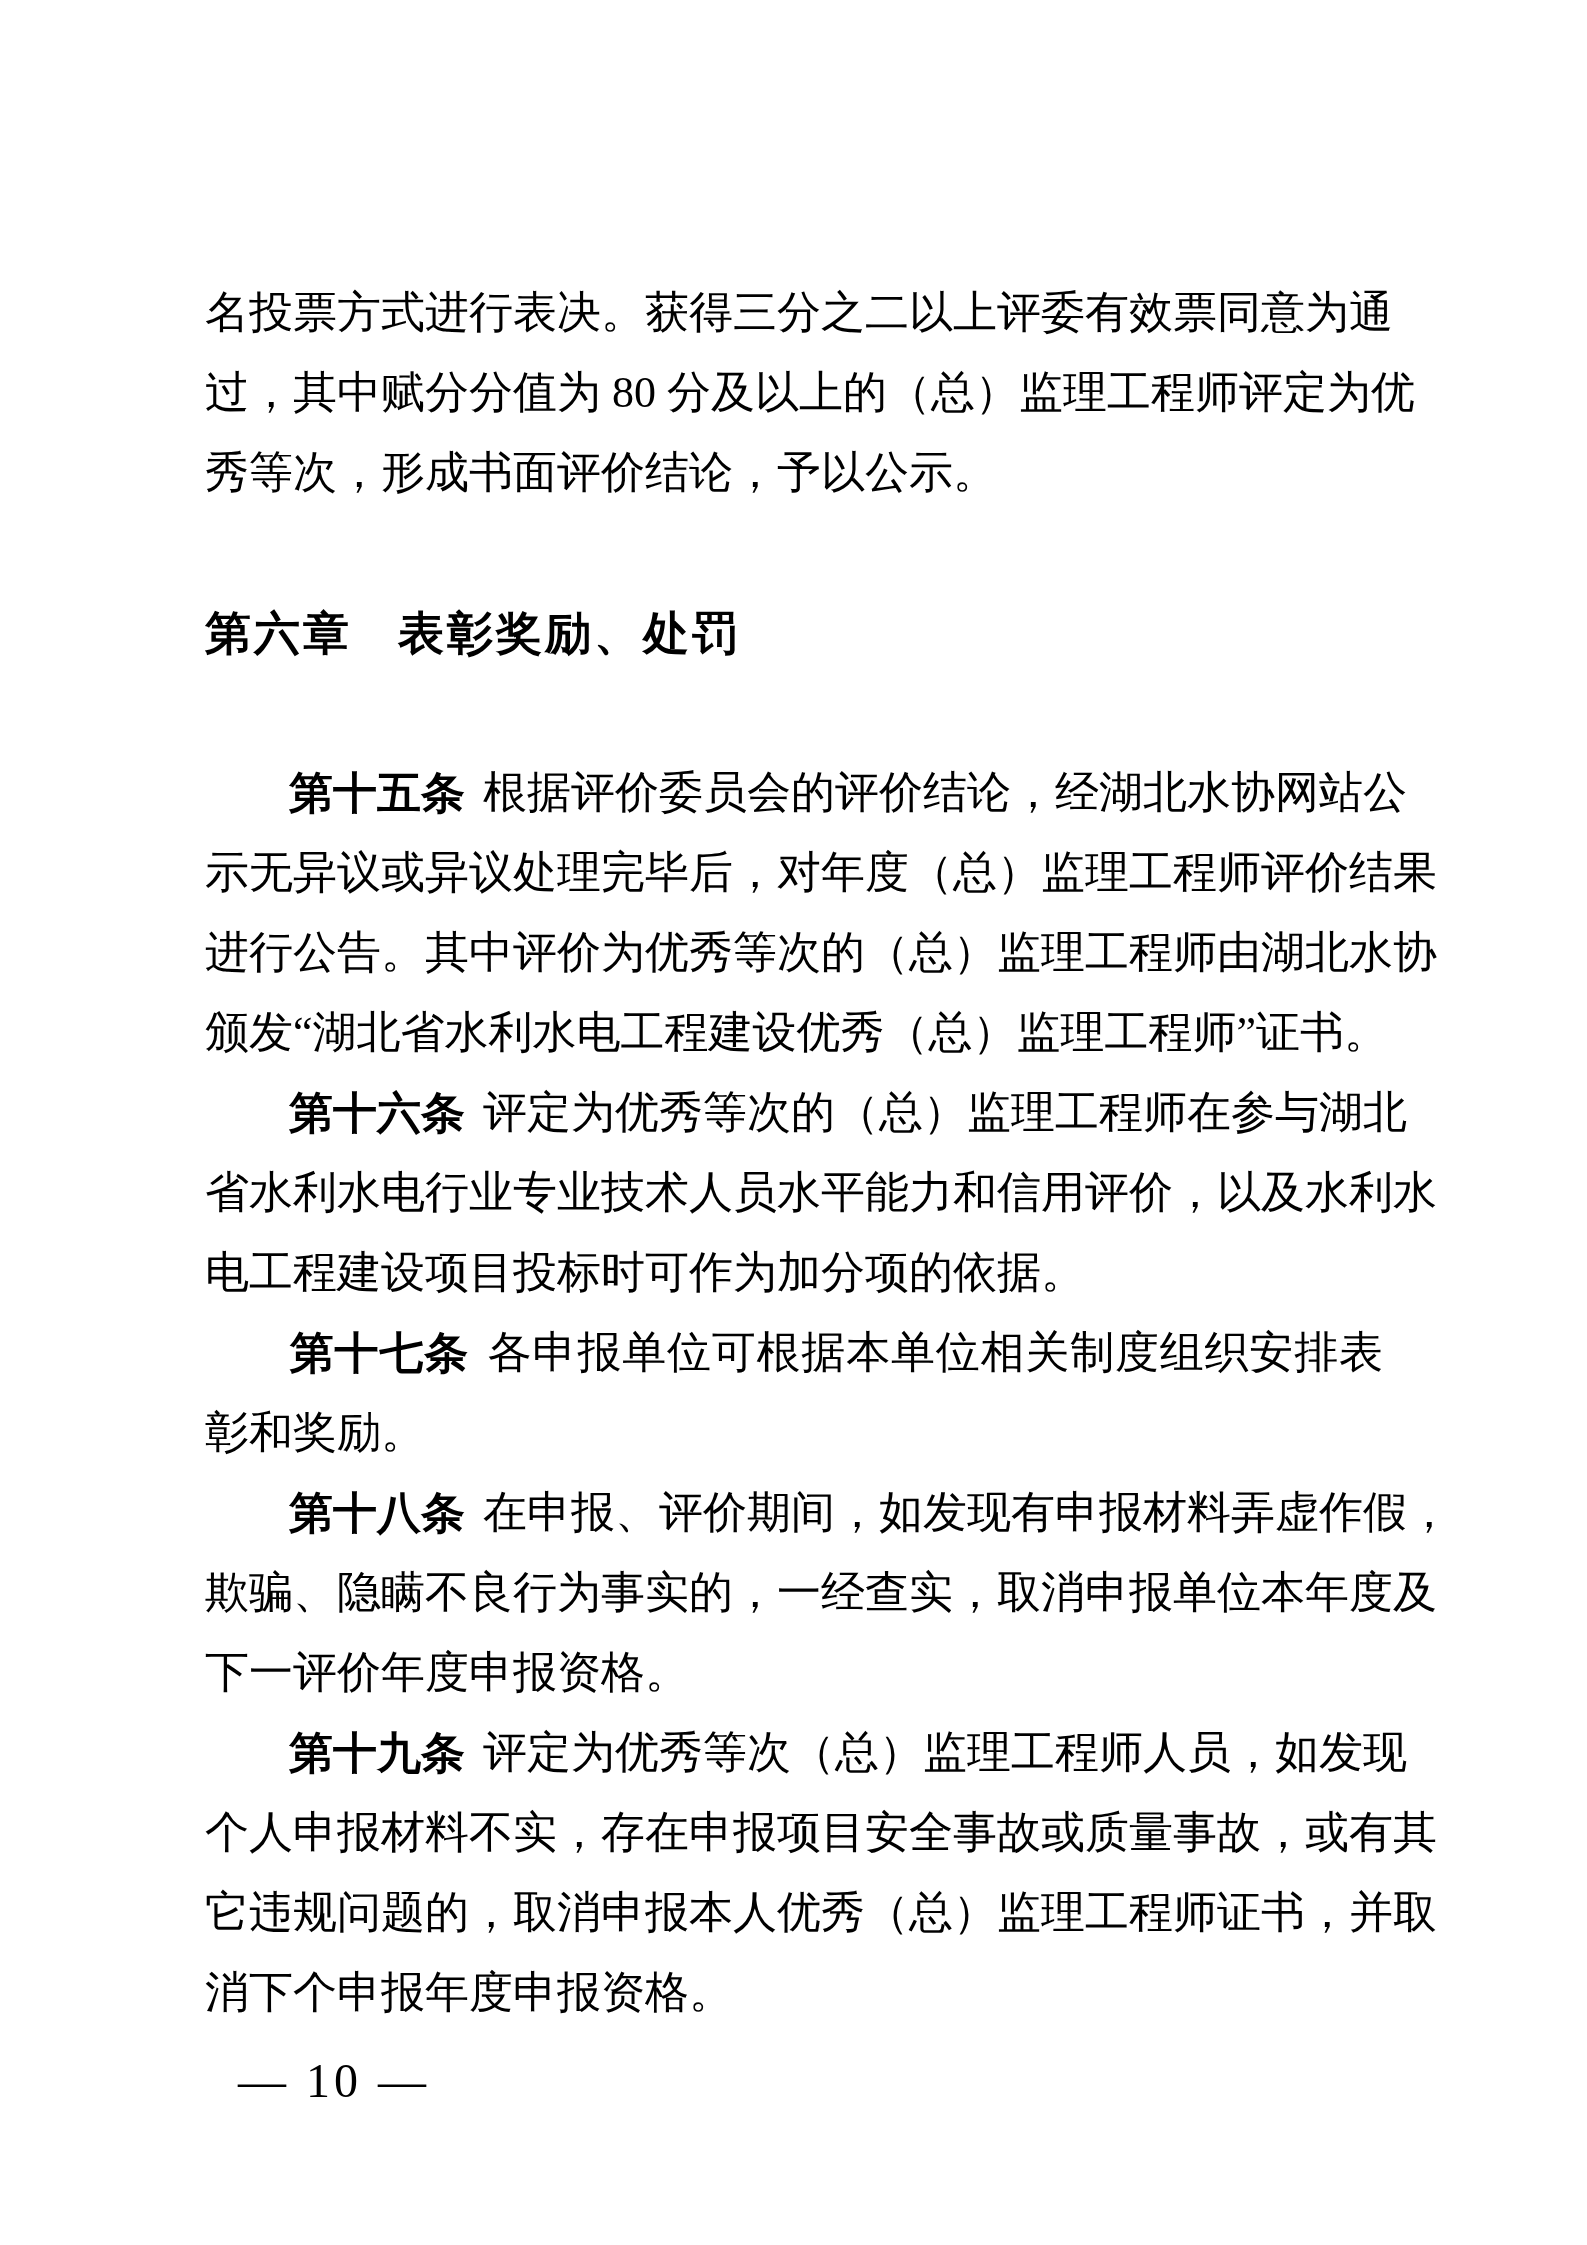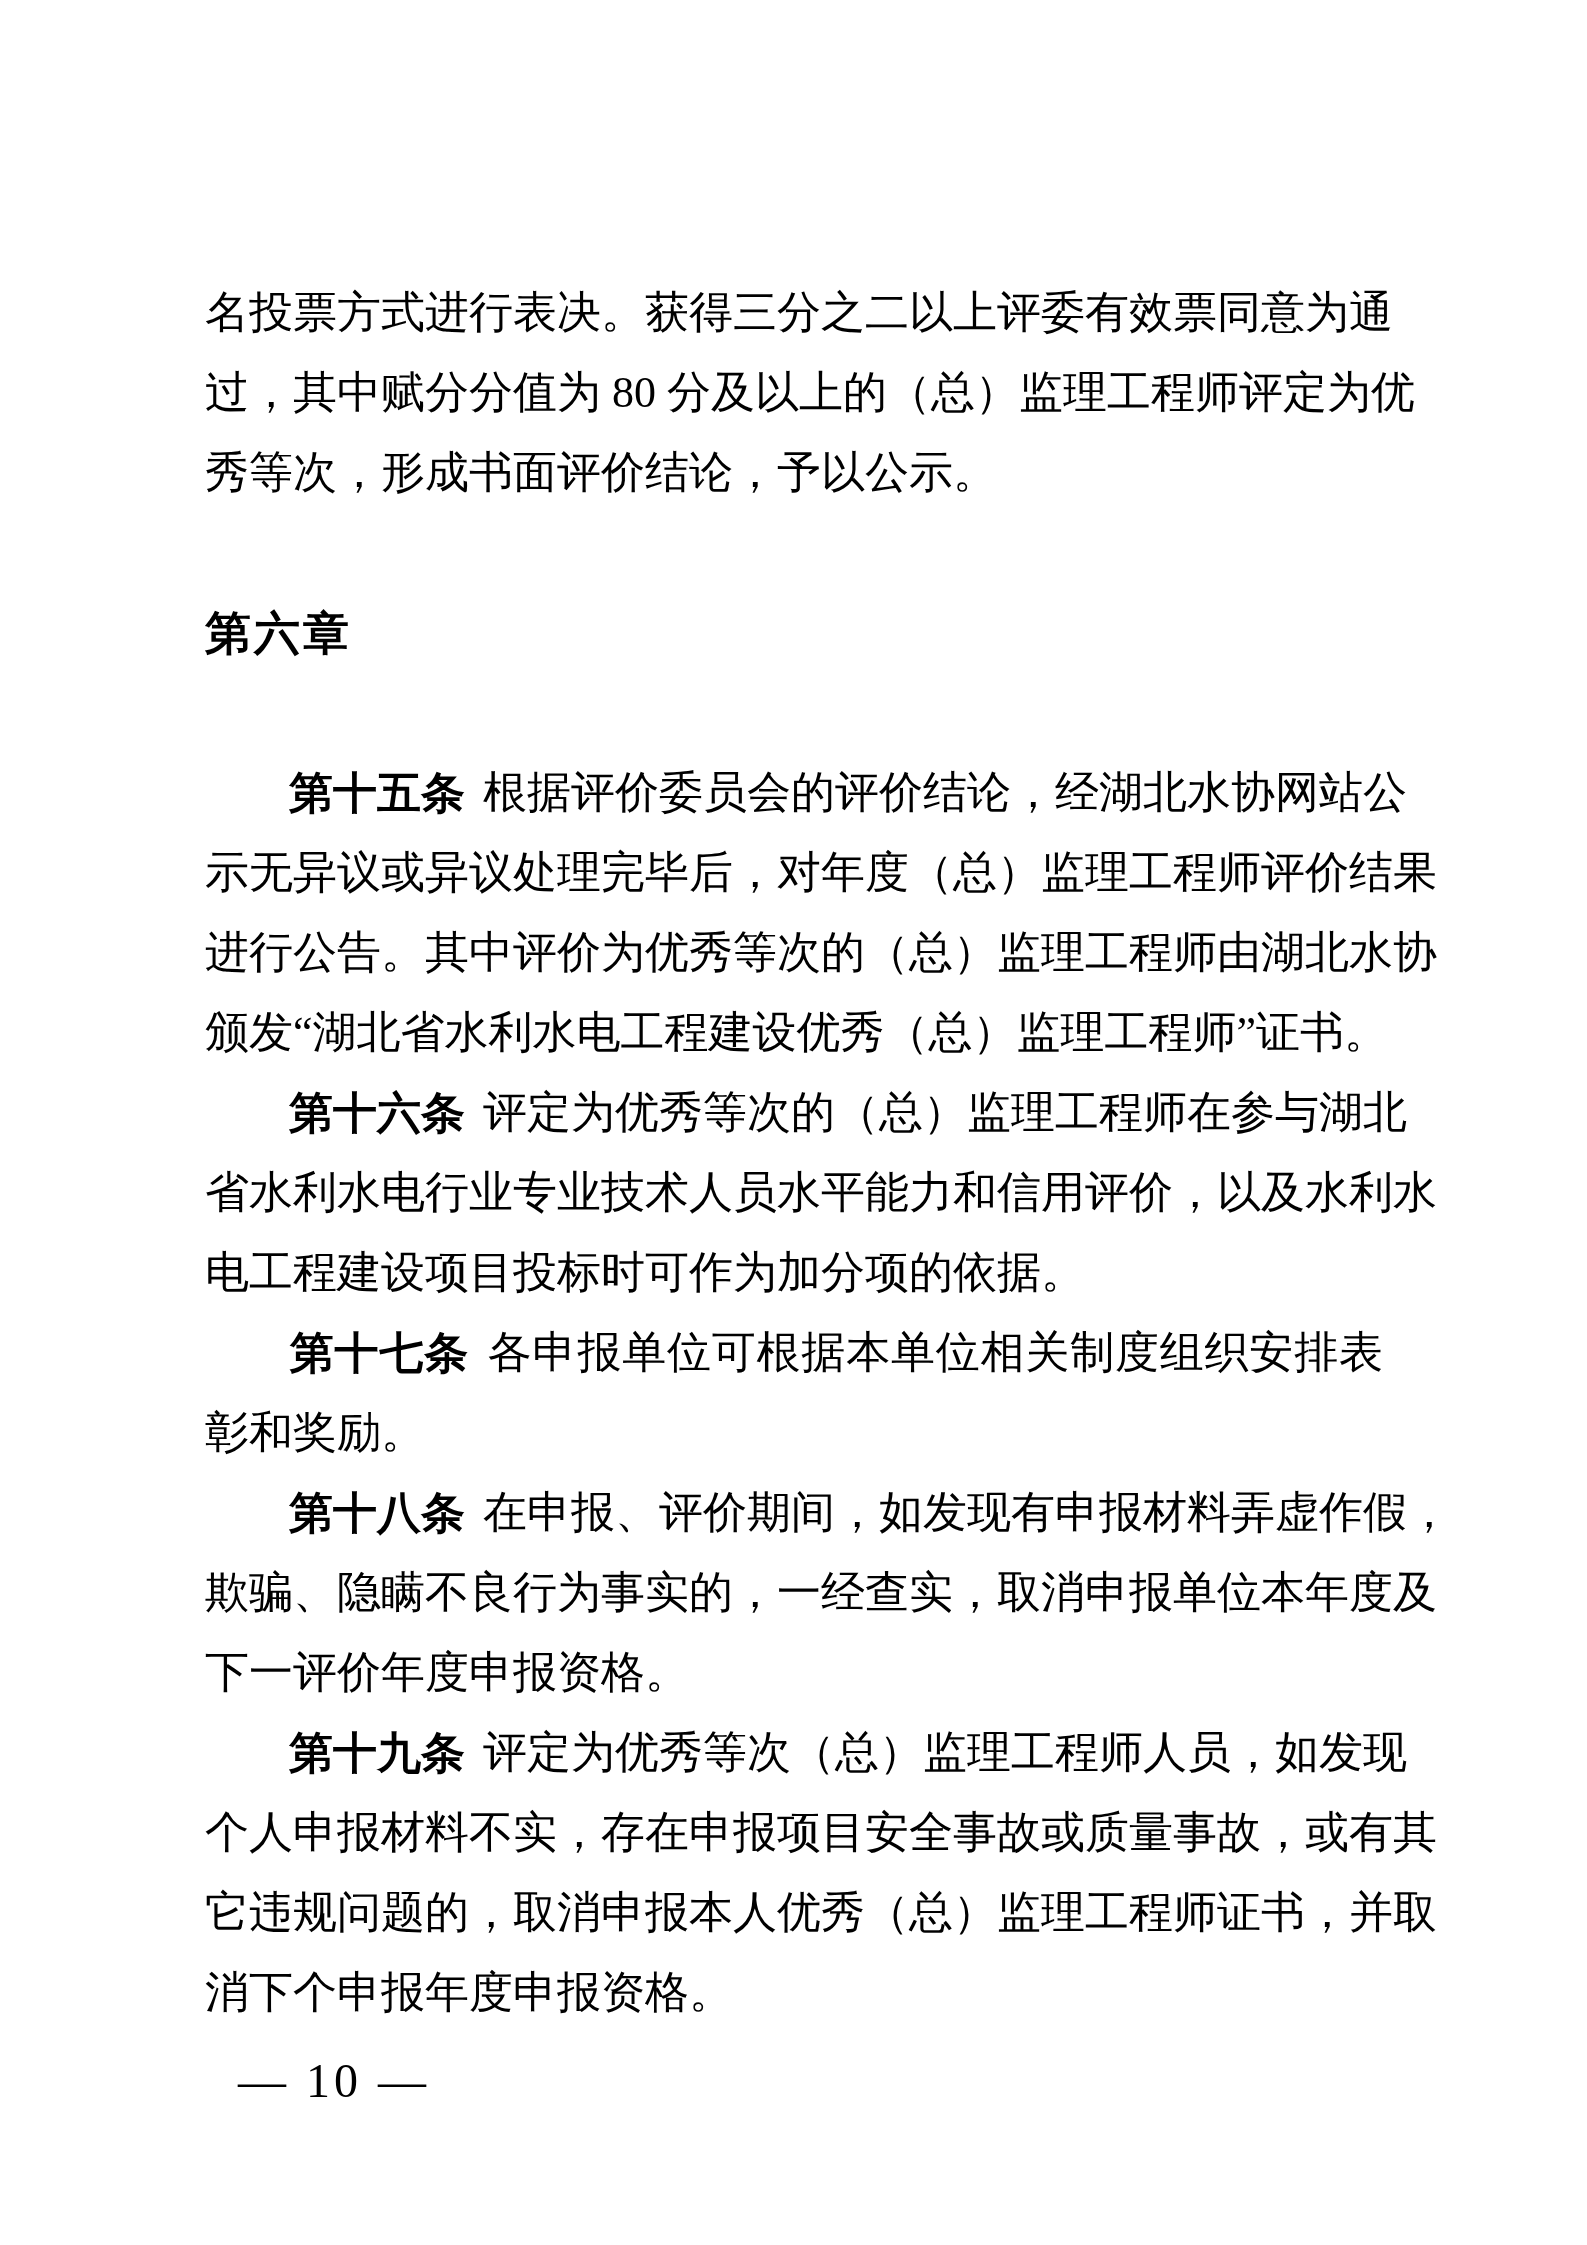--- a/index.html
+++ b/index.html
@@ -62,20 +62,21 @@
 <body>
 
 <div class="page">
   <main class="doc-body">
       <div class="line fill"><span class="ch">名</span><span class="ch">投</span><span class="ch">票</span><span class="ch">方</span><span class="ch">式</span><span class="ch">进</span><span class="ch">行</span><span class="ch">表</span><span class="ch">决</span><span class="ch">。</span><span class="ch">获</span><span class="ch">得</span><span class="ch">三</span><span class="ch">分</span><span class="ch">之</span><span class="ch">二</span><span class="ch">以</span><span class="ch">上</span><span class="ch">评</span><span class="ch">委</span><span class="ch">有</span><span class="ch">效</span><span class="ch">票</span><span class="ch">同</span><span class="ch">意</span><span class="ch">为</span><span class="ch">通</span></div>
       <div class="line fill"><span class="ch">过</span><span class="ch">，</span><span class="ch">其</span><span class="ch">中</span><span class="ch">赋</span><span class="ch">分</span><span class="ch">分</span><span class="ch">值</span><span class="ch">为</span><span class="ch"> </span><span class="ch">8</span><span class="ch">0</span><span class="ch"> </span><span class="ch">分</span><span class="ch">及</span><span class="ch">以</span><span class="ch">上</span><span class="ch">的</span><span class="ch">（</span><span class="ch">总</span><span class="ch">）</span><span class="ch">监</span><span class="ch">理</span><span class="ch">工</span><span class="ch">程</span><span class="ch">师</span><span class="ch">评</span><span class="ch">定</span><span class="ch">为</span><span class="ch">优</span></div>
       <div class="line" style="width: 792px;"><span class="ch">秀</span><span class="ch">等</span><span class="ch">次</span><span class="ch">，</span><span class="ch">形</span><span class="ch">成</span><span class="ch">书</span><span class="ch">面</span><span class="ch">评</span><span class="ch">价</span><span class="ch">结</span><span class="ch">论</span><span class="ch">，</span><span class="ch">予</span><span class="ch">以</span><span class="ch">公</span><span class="ch">示</span><span class="ch">。</span></div>
       <div class="chapter-heading">
         <span class="">第六章</span>
         <span class="heading-gap"></span>
+        <span class="">表彰奖励、处罚</span>
       </div>
       <div class="line fill"><span class="indent-spacer"></span><span class="ch bold">第</span><span class="ch bold">十</span><span class="ch bold">五</span><span class="ch bold">条</span><span class="term-gap"></span><span class="ch">根</span><span class="ch">据</span><span class="ch">评</span><span class="ch">价</span><span class="ch">委</span><span class="ch">员</span><span class="ch">会</span><span class="ch">的</span><span class="ch">评</span><span class="ch">价</span><span class="ch">结</span><span class="ch">论</span><span class="ch">，</span><span class="ch">经</span><span class="ch">湖</span><span class="ch">北</span><span class="ch">水</span><span class="ch">协</span><span class="ch">网</span><span class="ch">站</span><span class="ch">公</span></div>
       <div class="line fill"><span class="ch">示</span><span class="ch">无</span><span class="ch">异</span><span class="ch">议</span><span class="ch">或</span><span class="ch">异</span><span class="ch">议</span><span class="ch">处</span><span class="ch">理</span><span class="ch">完</span><span class="ch">毕</span><span class="ch">后</span><span class="ch">，</span><span class="ch">对</span><span class="ch">年</span><span class="ch">度</span><span class="ch">（</span><span class="ch">总</span><span class="ch">）</span><span class="ch">监</span><span class="ch">理</span><span class="ch">工</span><span class="ch">程</span><span class="ch">师</span><span class="ch">评</span><span class="ch">价</span><span class="ch">结</span><span class="ch">果</span></div>
       <div class="line fill"><span class="ch">进</span><span class="ch">行</span><span class="ch">公</span><span class="ch">告</span><span class="ch">。</span><span class="ch">其</span><span class="ch">中</span><span class="ch">评</span><span class="ch">价</span><span class="ch">为</span><span class="ch">优</span><span class="ch">秀</span><span class="ch">等</span><span class="ch">次</span><span class="ch">的</span><span class="ch">（</span><span class="ch">总</span><span class="ch">）</span><span class="ch">监</span><span class="ch">理</span><span class="ch">工</span><span class="ch">程</span><span class="ch">师</span><span class="ch">由</span><span class="ch">湖</span><span class="ch">北</span><span class="ch">水</span><span class="ch">协</span></div>
       <div class="line fill"><span class="ch">颁</span><span class="ch">发</span><span class="ch">“</span><span class="ch">湖</span><span class="ch">北</span><span class="ch">省</span><span class="ch">水</span><span class="ch">利</span><span class="ch">水</span><span class="ch">电</span><span class="ch">工</span><span class="ch">程</span><span class="ch">建</span><span class="ch">设</span><span class="ch">优</span><span class="ch">秀</span><span class="ch">（</span><span class="ch">总</span><span class="ch">）</span><span class="ch">监</span><span class="ch">理</span><span class="ch">工</span><span class="ch">程</span><span class="ch">师</span><span class="ch">”</span><span class="ch">证</span><span class="ch">书</span><span class="ch">。</span></div>
       <div class="line fill"><span class="indent-spacer"></span><span class="ch bold">第</span><span class="ch bold">十</span><span class="ch bold">六</span><span class="ch bold">条</span><span class="term-gap"></span><span class="ch">评</span><span class="ch">定</span><span class="ch">为</span><span class="ch">优</span><span class="ch">秀</span><span class="ch">等</span><span class="ch">次</span><span class="ch">的</span><span class="ch">（</span><span class="ch">总</span><span class="ch">）</span><span class="ch">监</span><span class="ch">理</span><span class="ch">工</span><span class="ch">程</span><span class="ch">师</span><span class="ch">在</span><span class="ch">参</span><span class="ch">与</span><span class="ch">湖</span><span class="ch">北</span></div>
       <div class="line fill"><span class="ch">省</span><span class="ch">水</span><span class="ch">利</span><span class="ch">水</span><span class="ch">电</span><span class="ch">行</span><span class="ch">业</span><span class="ch">专</span><span class="ch">业</span><span class="ch">技</span><span class="ch">术</span><span class="ch">人</span><span class="ch">员</span><span class="ch">水</span><span class="ch">平</span><span class="ch">能</span><span class="ch">力</span><span class="ch">和</span><span class="ch">信</span><span class="ch">用</span><span class="ch">评</span><span class="ch">价</span><span class="ch">，</span><span class="ch">以</span><span class="ch">及</span><span class="ch">水</span><span class="ch">利</span><span class="ch">水</span></div>
       <div class="line" style="width: 880px;"><span class="ch">电</span><span class="ch">工</span><span class="ch">程</span><span class="ch">建</span><span class="ch">设</span><span class="ch">项</span><span class="ch">目</span><span class="ch">投</span><span class="ch">标</span><span class="ch">时</span><span class="ch">可</span><span class="ch">作</span><span class="ch">为</span><span class="ch">加</span><span class="ch">分</span><span class="ch">项</span><span class="ch">的</span><span class="ch">依</span><span class="ch">据</span><span class="ch">。</span></div>
       <div class="line fill"><span class="indent-spacer"></span><span class="ch bold">第</span><span class="ch bold">十</span><span class="ch bold">七</span><span class="ch bold">条</span><span class="term-gap"></span><span class="ch">各</span><span class="ch">申</span><span class="ch">报</span><span class="ch">单</span><span class="ch">位</span><span class="ch">可</span><span class="ch">根</span><span class="ch">据</span><span class="ch">本</span><span class="ch">单</span><span class="ch">位</span><span class="ch">相</span><span class="ch">关</span><span class="ch">制</span><span class="ch">度</span><span class="ch">组</span><span class="ch">织</span><span class="ch">安</span><span class="ch">排</span><span class="ch">表</span></div>
       <div class="line" style="width: 220px;"><span class="ch">彰</span><span class="ch">和</span><span class="ch">奖</span><span class="ch">励</span><span class="ch">。</span></div>

